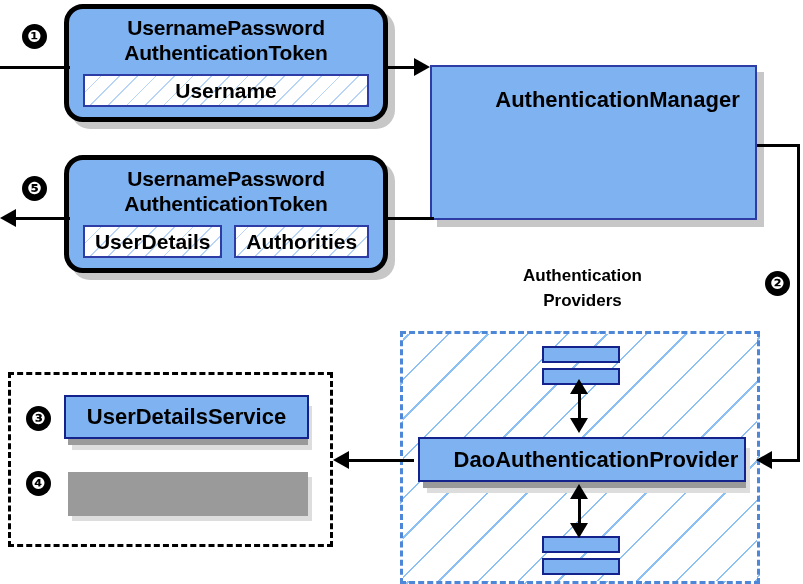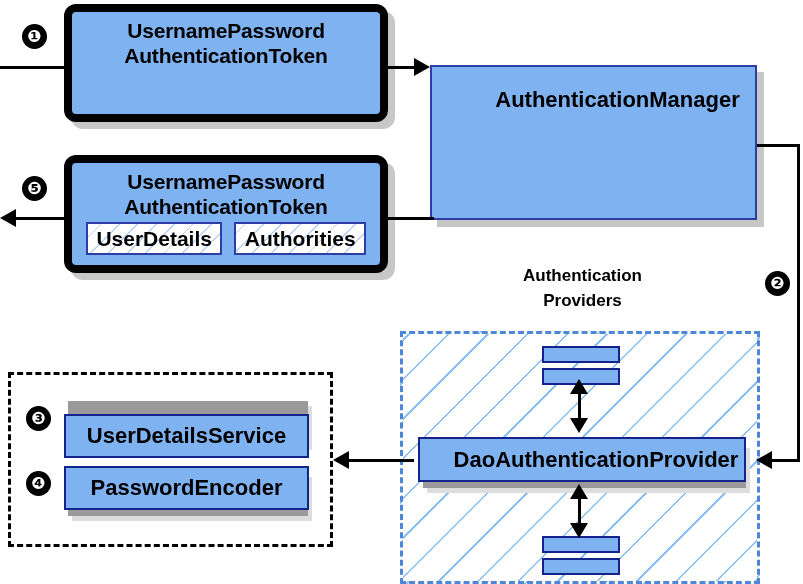--- a/index.html
+++ b/index.html
@@ -31,22 +31,22 @@
     line-height: 25px;
     text-align: center;
     font-family: "DejaVu Sans", sans-serif;
     z-index: 30;
   }
 
   
   .token-card {
     position: absolute;
     background: #7FB2F0;
-    border: 8px solid #000000;
-    border-radius: 12px;
+    border: 5px solid #000000;
+    border-radius: 19px;
     box-shadow: 7px 7px 0 0 rgba(0,0,0,0.22);
     box-sizing: border-box;
     z-index: 12;
   }
   .token-title {
     position: absolute;
     left: 0; right: 0;
     top: 6px;
     text-align: center;
     font-size: 21px;
@@ -281,36 +281,36 @@
   <div class="chip" style="left:542px; top:558px; width:78px; height:17px;"></div>
 
   <div class="stack-shadow-b" style="left:427px; top:448px; width:323px; height:45px;"></div>
   <div class="stack-shadow-a" style="left:423px; top:443px; width:323px; height:45px;"></div>
   <div class="flat-card" style="left:418px; top:437px; width:328px; height:45px;padding-left:28px;">DaoAuthenticationProvider</div>
 
   <div class="helpers-box" style="left:8px; top:372px; width:325px; height:175px;"></div>
 
   <div class="stack-shadow-b" style="left:72px; top:406px; width:240px; height:44px;"></div>
   <div class="stack-shadow-a" style="left:68px; top:401px; width:240px; height:44px;"></div>
-  <div class="flat-card" style="left:64px; top:395px; width:245px; height:44px;margin-top:19px;">UserDetailsService</div>
+  <div class="flat-card" style="left:64px; top:395px; width:245px; height:44px;">UserDetailsService</div>
 
   <div class="stack-shadow-b" style="left:72px; top:477px; width:240px; height:44px;"></div>
   <div class="stack-shadow-a" style="left:68px; top:472px; width:240px; height:44px;"></div>
-  <div class="flat-card" style="left:64px; top:466px; width:245px; height:44px;">PasswordEncoder</div>
 
   <div class="sq-card" style="left:430px; top:65px; width:327px; height:155px;">
     <div class="sq-title">AuthenticationManager</div>
   </div>
 
   <div class="token-card" style="left:64px; top:4px; width:324px; height:118px;">
     <div class="token-title">
       <div>UsernamePassword</div>
       <div>AuthenticationToken</div>
     </div>
     <div class="token-slots">
+      <div class="slot">Username</div>
     </div>
   </div>
 
   <div class="token-card" style="left:64px; top:155px; width:324px; height:118px;">
     <div class="token-title">
       <div>UsernamePassword</div>
       <div>AuthenticationToken</div>
     </div>
     <div class="token-slots">
       <div class="slot">UserDetails</div>

